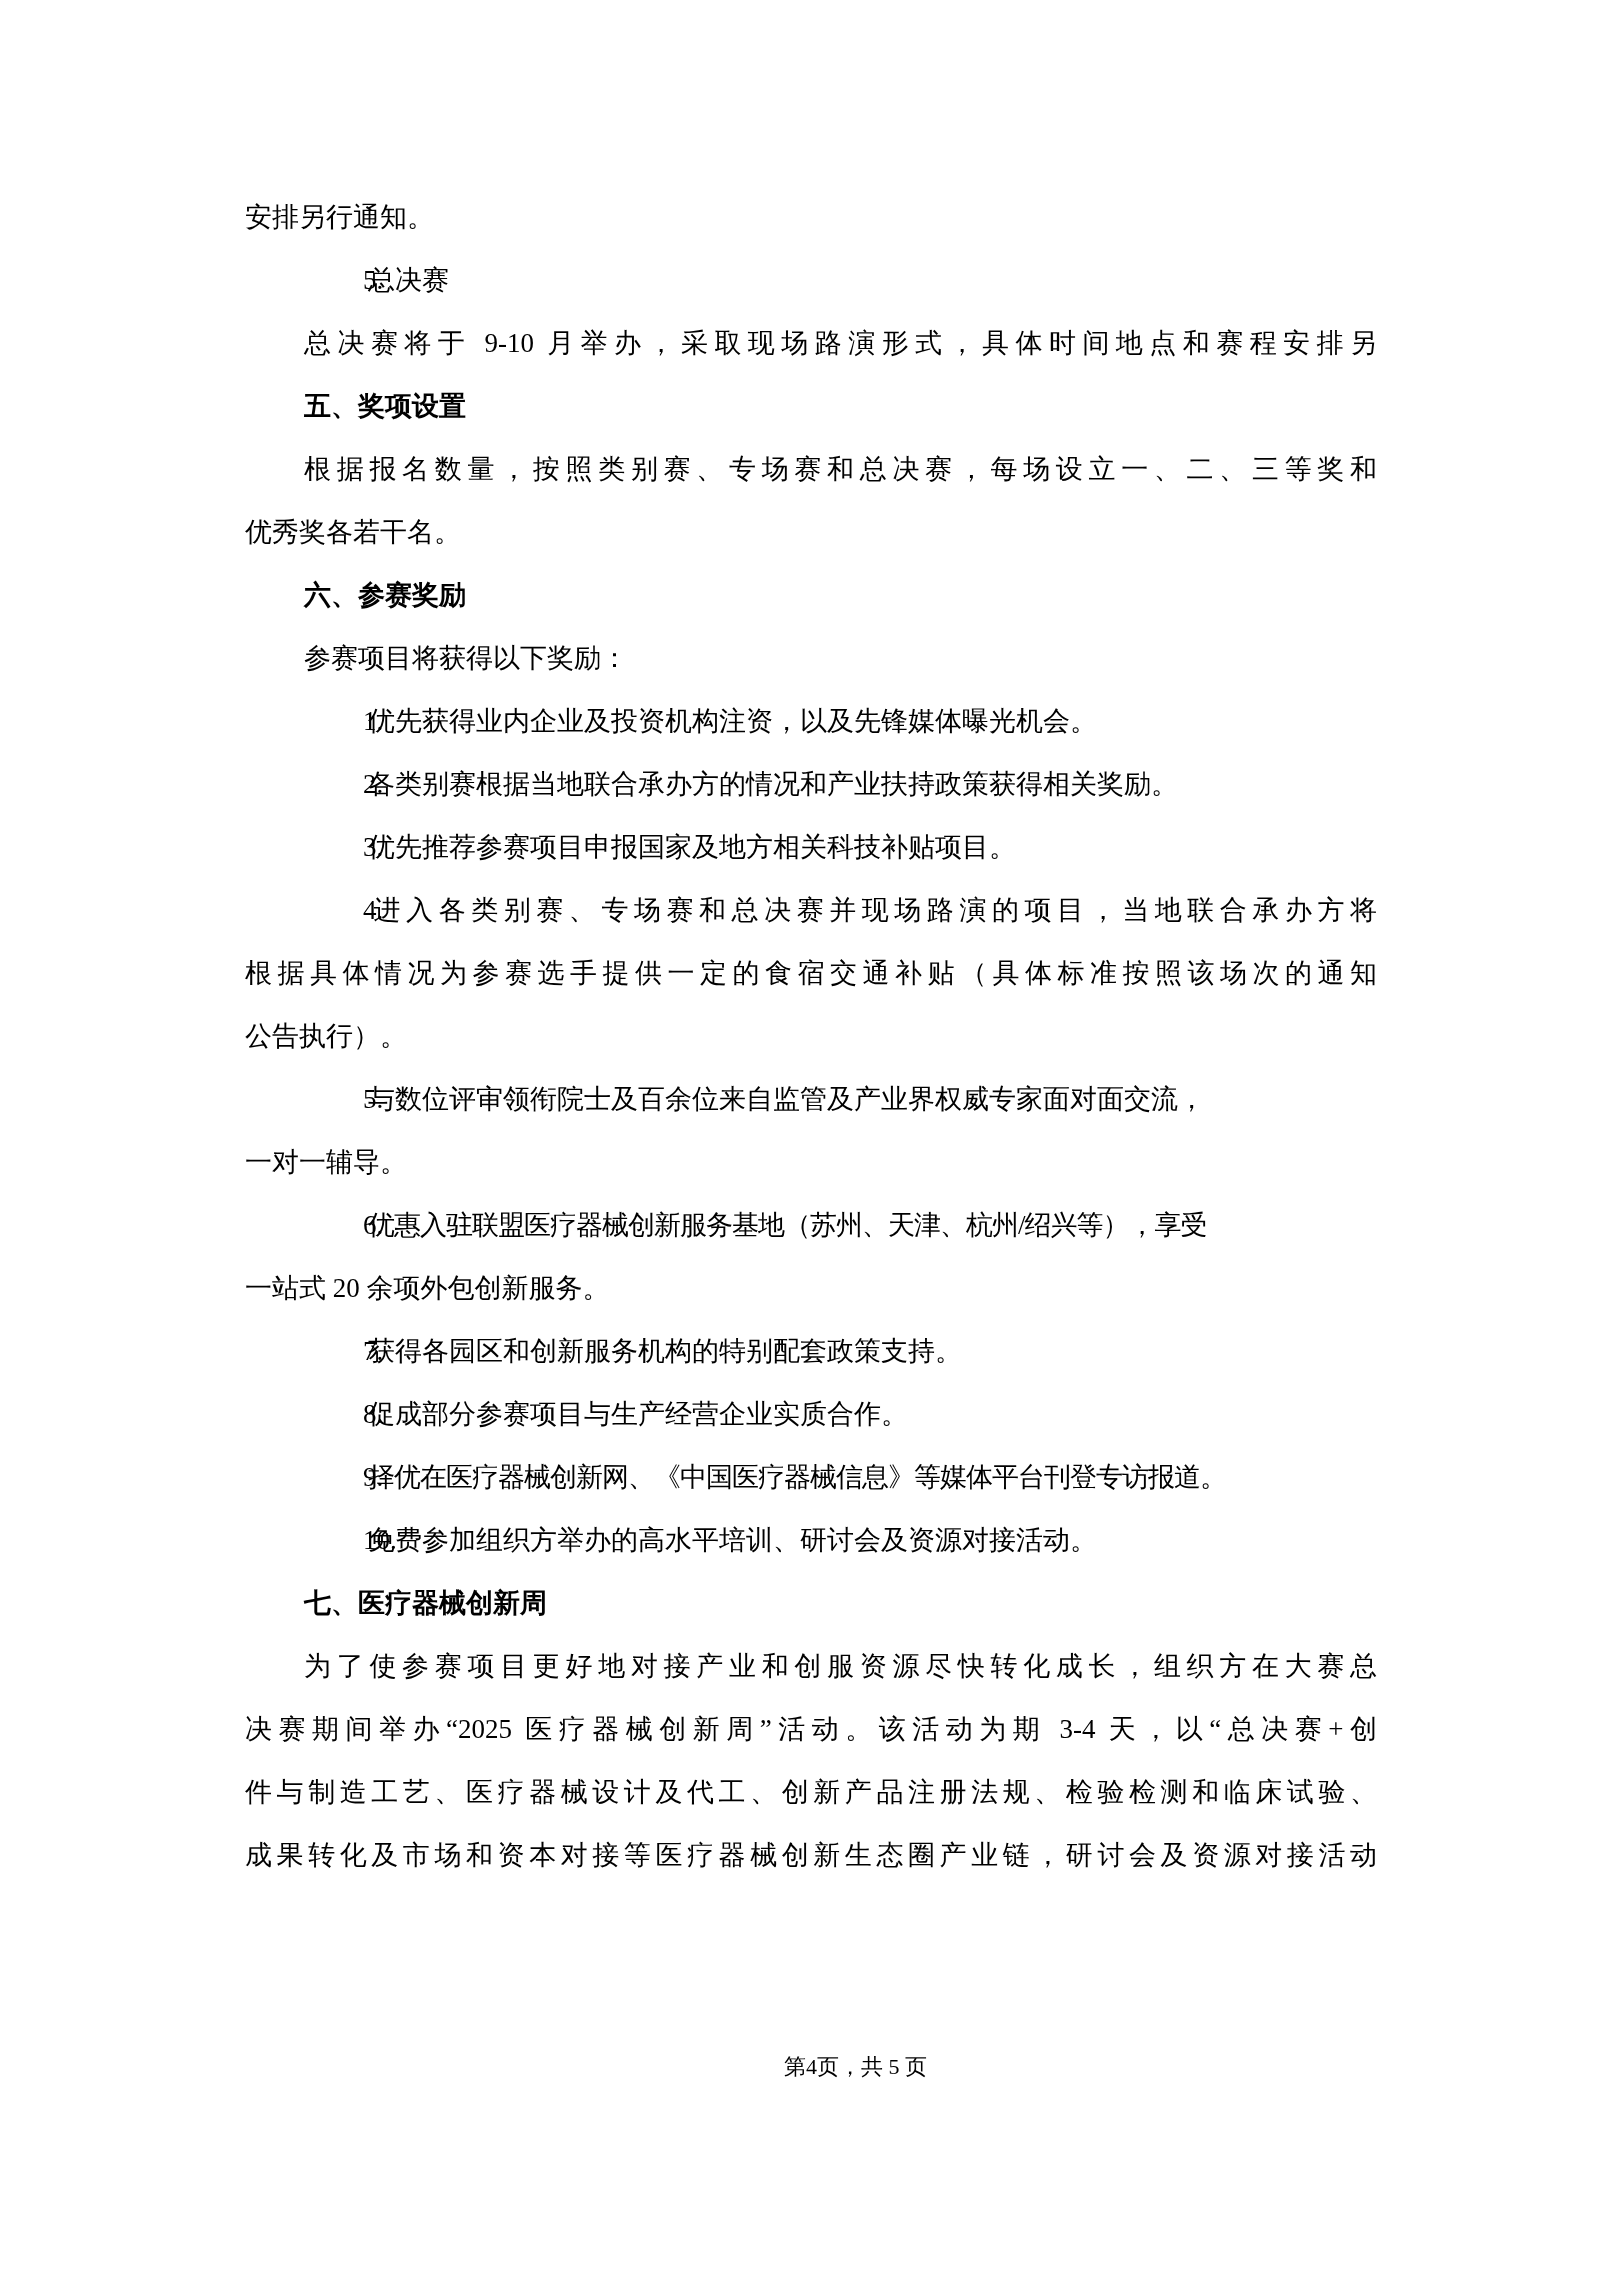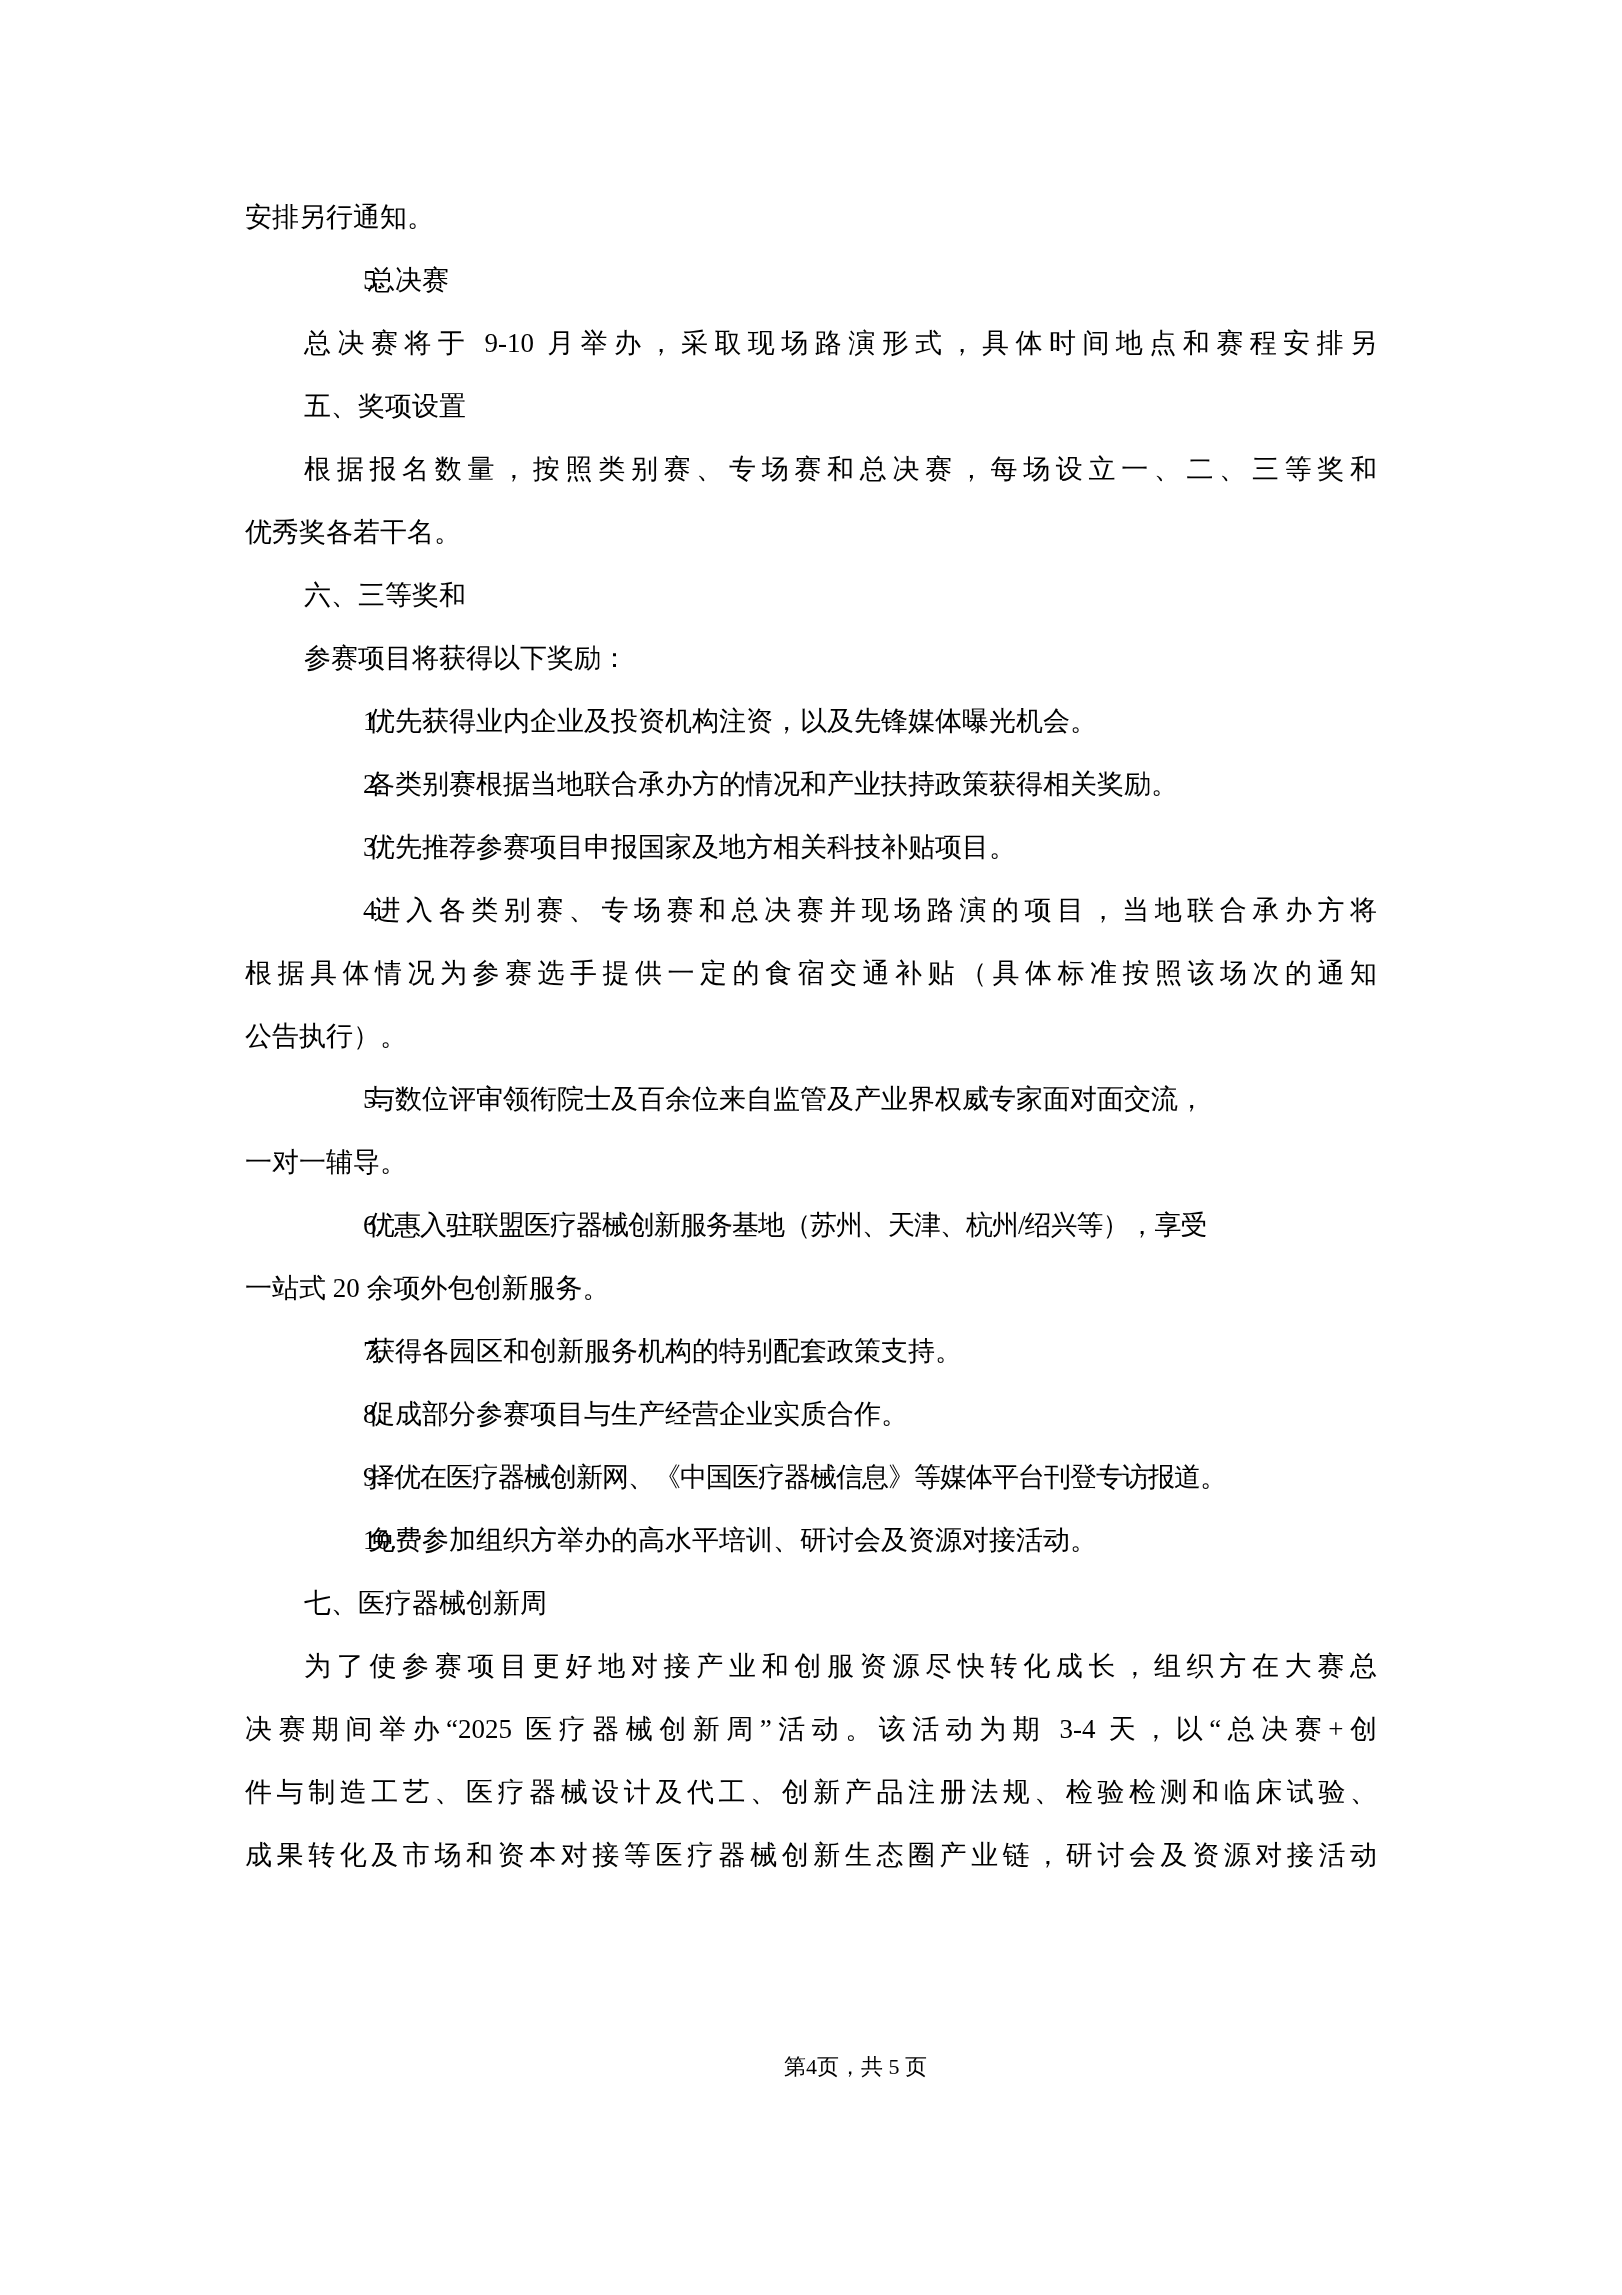--- a/index.html
+++ b/index.html
@@ -6,39 +6,39 @@
   body{
     width:1623px;height:2295px;
     background:#ffffff;color:#000;
     position:relative;overflow:hidden;
     font-family:"Liberation Serif","DejaVu Serif",serif;
   }
   .doc{position:absolute;left:245px;top:186px;width:1132px}
   .ln{height:63px;line-height:63px;font-size:27px;white-space:nowrap}
   .ind{text-indent:59px}
   .j{text-align:justify;text-align-last:justify;white-space:normal}
-  .b{font-weight:normal}
+  .b{font-weight:bold}
   .tight{letter-spacing:-1px}
   .num{display:inline-block;width:64px;letter-spacing:0}
   .footer{
     position:absolute;left:0;top:2047px;width:1623px;
     text-align:center;font-size:22px;line-height:39px;padding-left:44px;
   }
 </style>
 </head>
 <body>
 
 <div class="doc">
     <div class="ln">安排另行通知。</div>
     <div class="ln ind"><span class="num">5.</span>总决赛</div>
     <div class="ln ind j">总决赛将于 9-10 月举办，采取现场路演形式，具体时间地点和赛程安排另</div>
     <div class="ln ind b">五、奖项设置</div>
     <div class="ln ind j">根据报名数量，按照类别赛、专场赛和总决赛，每场设立一、二、三等奖和</div>
     <div class="ln">优秀奖各若干名。</div>
-    <div class="ln ind b">六、三等奖和</div>
+    <div class="ln ind b">六、参赛奖励</div>
     <div class="ln ind">参赛项目将获得以下奖励：</div>
     <div class="ln ind"><span class="num">1.</span>优先获得业内企业及投资机构注资，以及先锋媒体曝光机会。</div>
     <div class="ln ind"><span class="num">2.</span>各类别赛根据当地联合承办方的情况和产业扶持政策获得相关奖励。</div>
     <div class="ln ind"><span class="num">3.</span>优先推荐参赛项目申报国家及地方相关科技补贴项目。</div>
     <div class="ln ind j"><span class="num">4.</span>进入各类别赛、专场赛和总决赛并现场路演的项目，当地联合承办方将</div>
     <div class="ln j">根据具体情况为参赛选手提供一定的食宿交通补贴（具体标准按照该场次的通知</div>
     <div class="ln">公告执行）。</div>
     <div class="ln ind"><span class="num">5.</span>与数位评审领衔院士及百余位来自监管及产业界权威专家面对面交流，</div>
     <div class="ln">一对一辅导。</div>
     <div class="ln ind tight"><span class="num">6.</span>优惠入驻联盟医疗器械创新服务基地（苏州、天津、杭州/绍兴等），享受</div>

